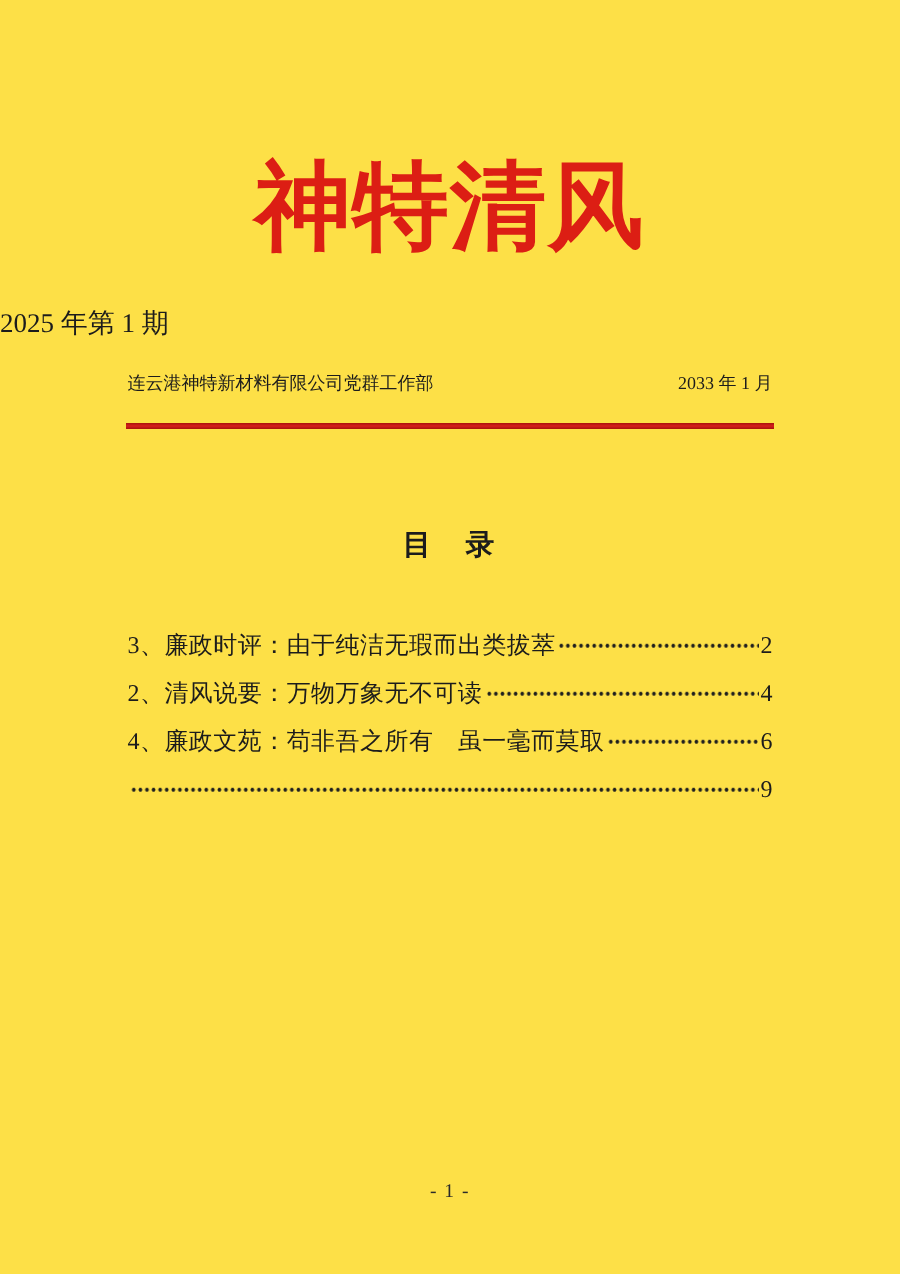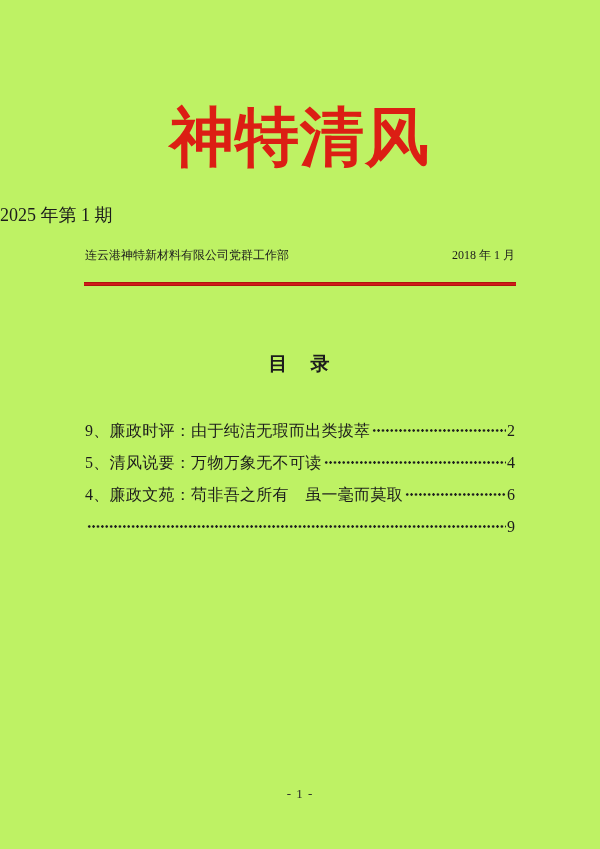--- a/index.html
+++ b/index.html
@@ -1,20 +1,20 @@
 <!DOCTYPE html>
 <html><head>
 <meta charset="utf-8">
 <style>
   html, body { margin: 0; padding: 0; background: #ffffff; }
   .page {
     position: relative;
     width: 600px;
     height: 849px;
-    background: #bef264;
+    background: #fde047;
     font-family: "Liberation Serif", "DejaVu Serif", serif;
     color: #1c1c1c;
     overflow: hidden;
   }
   .newsletter-title {
     position: absolute;
     top: 106px;
     left: 0;
     width: 100%;
     text-align: center;
@@ -111,37 +111,37 @@
 <body>
 
 <div class="page">
 
   <div class="newsletter-title">神特清风</div>
 
   <div class="issue-number">2025 年第 1 期</div>
 
   <div class="org-row">
     <span>连云港神特新材料有限公司党群工作部</span>
-    <span>2018 年 1 月</span>
+    <span>2033 年 1 月</span>
   </div>
 
   <div class="masthead-divider"></div>
 
   <div class="toc-heading">目　录</div>
 
   <div class="toc-list">
 
     <div class="toc-item">
-      <span class="toc-item-label">9、廉政时评：由于纯洁无瑕而出类拔萃</span>
+      <span class="toc-item-label">3、廉政时评：由于纯洁无瑕而出类拔萃</span>
       <span class="toc-leader"></span>
       <span class="toc-page-number">2</span>
     </div>
 
     <div class="toc-item">
-      <span class="toc-item-label">5、清风说要：万物万象无不可读</span>
+      <span class="toc-item-label">2、清风说要：万物万象无不可读</span>
       <span class="toc-leader"></span>
       <span class="toc-page-number">4</span>
     </div>
 
     <div class="toc-item">
       <span class="toc-item-label">4、廉政文苑：苟非吾之所有　虽一毫而莫取</span>
       <span class="toc-leader"></span>
       <span class="toc-page-number">6</span>
     </div>
 

